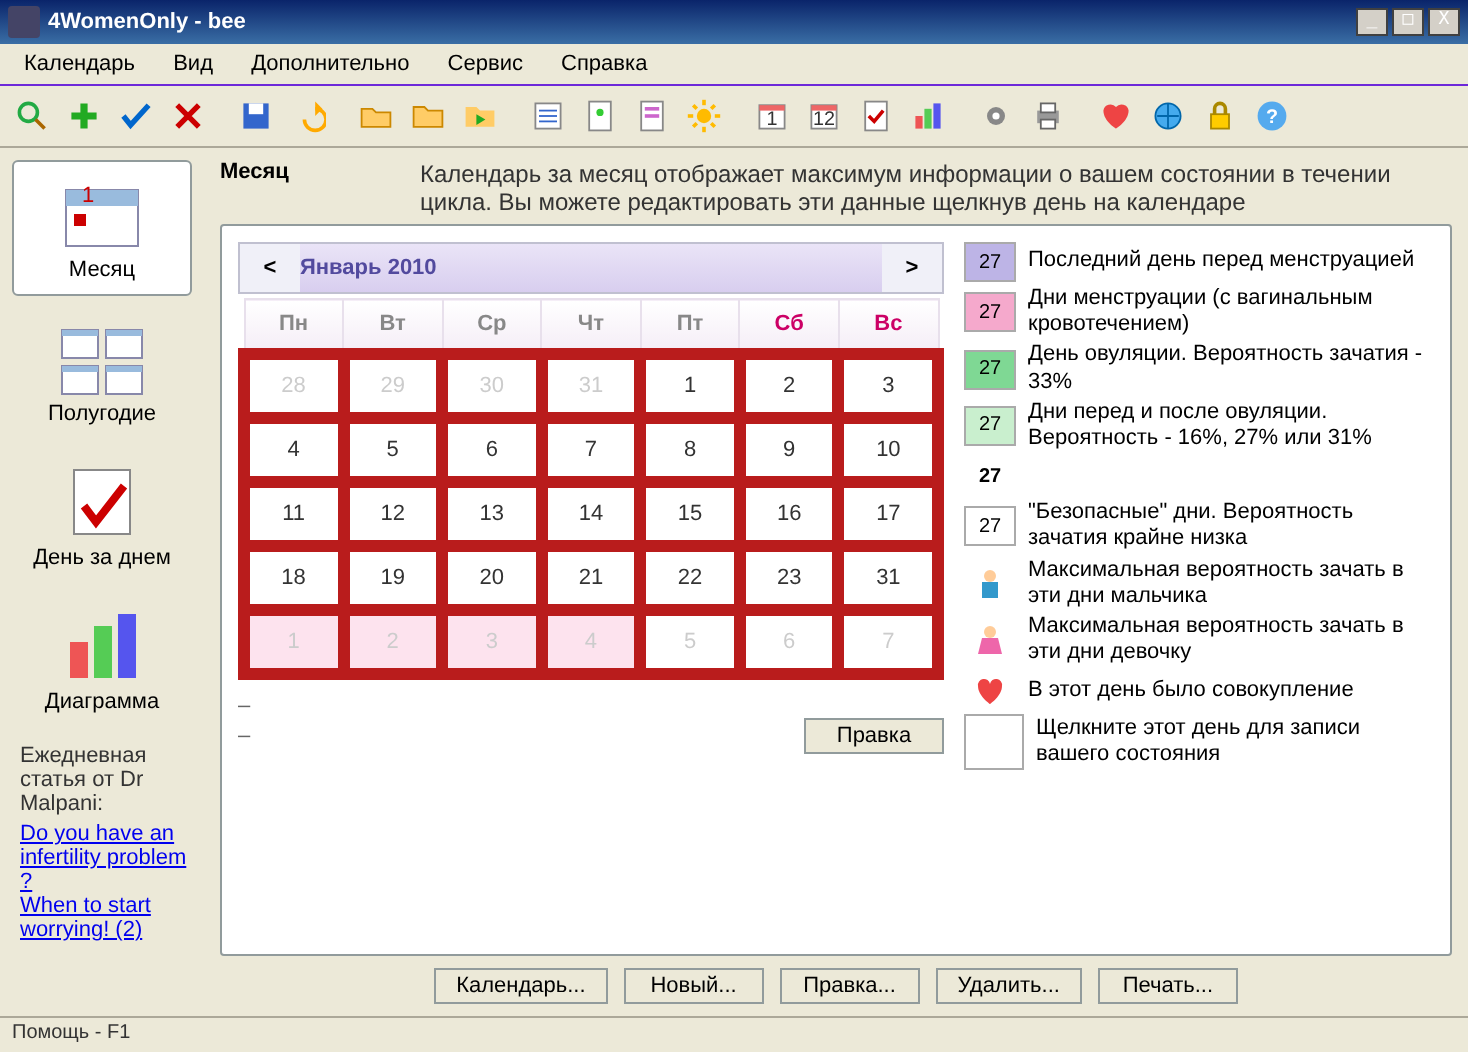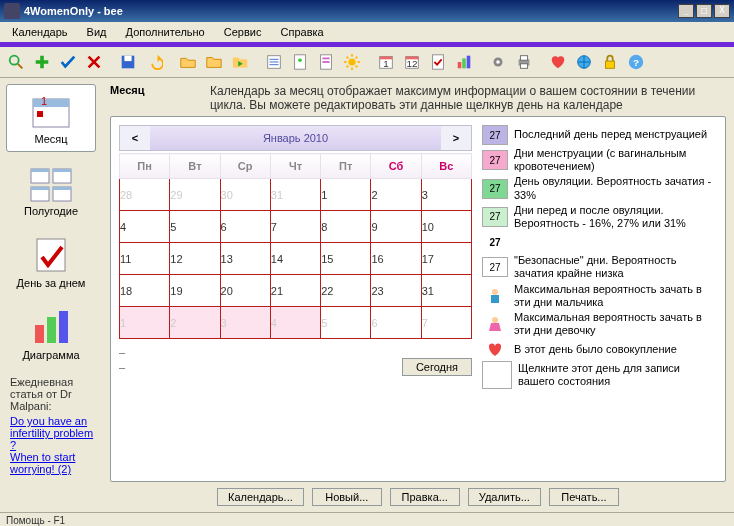--- a/index.html
+++ b/index.html
@@ -1,45 +1,45 @@
 <!DOCTYPE html>
 <html><head>
 <meta charset="utf-8">
 <style>
 * { box-sizing: border-box; margin: 0; padding: 0; font-family: Tahoma, sans-serif; font-size: 11px; }
 body { background: #ece9d8; width: 734px; height: 526px; overflow: hidden; }
 .titlebar { background: linear-gradient(#0a246a,#3a6ea5); color: #fff; padding: 3px 4px; display: flex; align-items: center; height: 22px; }
 .titlebar-icon { width: 16px; height: 16px; background: #446; border-radius: 2px; margin-right: 4px; }
 .titlebar-text { flex: 1; font-weight: bold; }
 .winbtn { width: 16px; height: 14px; background: #d4d0c8; border: 1px solid #404040; margin-left: 2px; text-align: center; line-height: 10px; font-size: 9px; font-family: monospace; }
-.menubar { background: #ece9d8; padding: 2px 4px; border-bottom: 5px solid #6d28d9; }
+.menubar { background: #ece9d8; padding: 2px 4px; border-bottom: 1px solid #6d28d9; }
 .menubar span { display: inline-block; padding: 2px 8px; cursor: default; }
 .toolbar { background: #ece9d8; padding: 3px 4px; border-bottom: 1px solid #aca899; display: flex; gap: 2px; flex-wrap: nowrap; }
 .tbtn { width: 24px; height: 24px; display: flex; align-items: center; justify-content: center; border: 1px solid transparent; }
 .tbtn svg { width: 18px; height: 18px; }
 .content { display: flex; height: calc(526px - 22px - 22px - 30px - 18px); }
 .sidebar { width: 110px; padding: 6px; }
 .sbtn { width: 90px; text-align: center; padding: 6px 4px; margin-bottom: 4px; border: 1px solid transparent; border-radius: 3px; }
 .sbtn.active { border: 1px solid #919b9c; background: #fff; }
 .sbtn-icon { width: 48px; height: 40px; margin: 0 auto 2px; }
 .sidelinks { padding: 4px; font-size: 10px; color: #333; }
 .sidelinks a { color: #0000ee; text-decoration: underline; display: block; }
 .main { flex: 1; padding: 6px 8px 6px 0; display: flex; flex-direction: column; }
 .main-header { display: flex; margin-bottom: 4px; }
 .main-title { font-weight: bold; width: 100px; }
 .main-desc { flex: 1; font-size: 12px; color: #333; }
 .main-body { flex: 1; background: #fff; border: 1px solid #919b9c; border-radius: 2px; padding: 8px; display: flex; gap: 10px; }
 .calendar-area { flex: 1; }
 .cal-nav { display: flex; border: 1px solid #c0c0d0; }
 .cal-nav-btn { width: 30px; text-align: center; padding: 6px 0; background: #f0f0f8; border: none; cursor: pointer; font-weight: bold; }
-.cal-nav-title { flex: 1; text-align: center; padding: 6px 0; background: linear-gradient(#eae4f7,#d8ceef); font-weight: normal; color: #524a9e; }
+.cal-nav-title { flex: 1; padding: 6px 0; background: linear-gradient(#eae4f7,#d8ceef); font-weight: bold; color: #524a9e; }
 .cal-grid { margin-top: 2px; border-collapse: collapse; width: 100%; }
 .cal-grid th { padding: 6px 0; font-weight: bold; color: #888; background: linear-gradient(#fff,#f5eef7); border: 1px solid #e8e0ec; width: 14.28%; }
 .cal-grid th.weekend { color: #c06; }
-.cal-grid td { height: 32px; text-align: left; border: 1px solid #b91c1c; color: #333; font-size: 11px; }
+.cal-grid td { height: 32px; text-align: center; border: 6px solid #b91c1c; color: #333; font-size: 11px; }
 .cal-grid td.other { color: #ccc; }
 .cal-grid td.pink { background: #f8c7db; }
 .cal-grid td.lpink { background: #fde3ee; }
 .cal-grid td.lav { background: #d8d2f0; }
 .cal-grid td.today { outline: 2px solid #000; outline-offset: -2px; background:#d8d2f0; font-weight:bold; }
 .cal-bottom { display: flex; justify-content: space-between; align-items: flex-end; margin-top: 6px; }
 .dash { color: #666; line-height: 1.4; }
 .btn { background: #ece9d8; border: 1px solid #919b9c; padding: 2px 10px; min-width: 70px; text-align: center; cursor: pointer; font-size:11px; }
 .buttons-row { display: flex; gap: 8px; margin-top: 6px; justify-content: center; }
 .buttons-row .left { display:flex; gap:8px;}
@@ -345,21 +345,21 @@
                 <td class="other lpink">3</td>
                 <td class="other lpink">4</td>
                 <td class="other">5</td>
                 <td class="other">6</td>
                 <td class="other">7</td>
               </tr>
             </tbody>
         </table>
         <div class="cal-bottom">
           <div class="dash">–<br>–</div>
-          <button class="btn">Сегодня</button>
+          <button class="btn">Правка</button>
         </div>
       </div>
       <div class="legend" id="legend">
           <div class="legend-row">
             <div class="swatch sw-lav">27</div>
             <div class="legend-text">Последний день перед менструацией</div>
           </div>
           <div class="legend-row">
             <div class="swatch sw-pink">27</div>
             <div class="legend-text">Дни менструации (с вагинальным кровотечением)</div>

